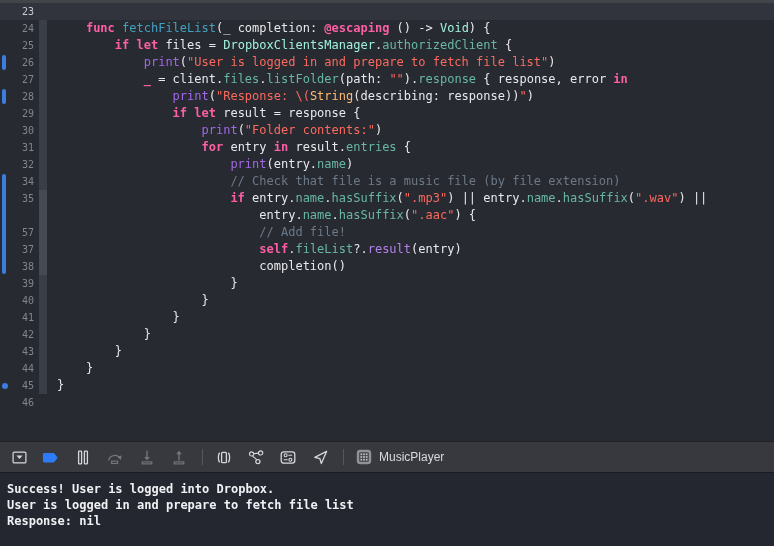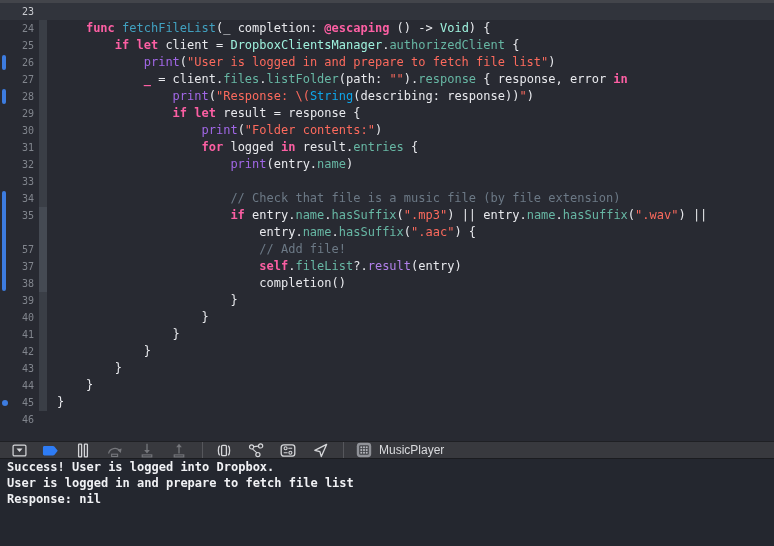--- a/index.html
+++ b/index.html
@@ -18,43 +18,43 @@
   .ribbon.f1::before, .ribbon.f2::before { content:""; position:absolute; left:1px; right:1px; top:0; bottom:0; background:#3a3e46; }
   .ribbon.f2::before { background:#454a53; }
   .code { white-space:pre; font-size:12px; padding-left:9px; color:#e8e9ed; }
   .tok.plain{ color:#e8e9ed; }
   .tok.kw   { color:#fc5fa3; font-weight:bold; }
   .tok.decl { color:#41a1c0; }
   .tok.type { color:#9ef1dd; }
   .tok.prop { color:#67b7a4; }
   .tok.fn   { color:#a167e6; }
   .tok.fn2  { color:#b281eb; }
-  .tok.sys  { color:#0ea5e9; }
+  .tok.sys  { color:#fdba74; }
   .tok.str  { color:#fc6a5d; }
   .tok.cmt  { color:#6c7986; }
   .mark { position:absolute; left:2px; width:4px; background:#3d7ce0; }
   .mark.bar    { top:1px; bottom:1px; border-radius:2px; }
   .mark.barTop { top:1px; bottom:0;  border-radius:2px 2px 0 0; }
   .mark.barMid { top:0;  bottom:0; }
   .mark.barBot { top:0;  bottom:1px; border-radius:0 0 2px 2px; }
   .mark.dot { width:6px; height:6px; border-radius:50%; top:50%; margin-top:-3px; background:#3d7ce0; }
 
   
-  .debug-bar { height:18px; flex:0 0 auto; background:#38393e; border-top:1px solid #1f2024;
+  .debug-bar { height:32px; flex:0 0 auto; background:#38393e; border-top:1px solid #1f2024;
                border-bottom:1px solid #1b1c20; display:flex; align-items:center; padding:0 8px; }
   .dbtn { width:22px; height:24px; margin-right:10px; display:flex; align-items:center; justify-content:center;
           color:#d6d7da; cursor:default; }
   .dbtn.disabled { color:#76777c; }
   .dbtn.accent { color:#2e7cf5; }
   .vsep { width:1px; height:16px; background:#56575c; margin:0 10px 0 2px; flex:0 0 1px; }
   .proc-chip { display:flex; align-items:center; margin-left:2px; }
   .proc-label { font-family:"Liberation Sans", sans-serif; font-size:12px; color:#d9dadd; margin-left:7px; }
 
   
-  .console { flex:1 1 auto; background:#24272f; padding:0 7px; font-size:12px; font-weight:bold;
+  .console { flex:1 1 auto; background:#24272f; padding:8px 7px; font-size:12px; font-weight:bold;
              line-height:16px; color:#f0f1f4; }
   .console-line { white-space:pre; }
 </style>
 </head>
 <body>
 
 <div class="editor">
   <div class="top-strip"></div>
   <div class="code-area">
       <div class="row hl">
@@ -63,21 +63,21 @@
         <div class="code"></div>
       </div>
       <div class="row">
         <div class="num">24</div>
         <div class="ribbon f1"></div>
         <div class="code"><span class="tok plain">    </span><span class="tok kw">func</span><span class="tok plain"> </span><span class="tok decl">fetchFileList</span><span class="tok plain">(_ completion: </span><span class="tok kw">@escaping</span><span class="tok plain"> () -&gt; </span><span class="tok type">Void</span><span class="tok plain">) {</span></div>
       </div>
       <div class="row">
         <div class="num">25</div>
         <div class="ribbon f1"></div>
-        <div class="code"><span class="tok plain">        </span><span class="tok kw">if</span><span class="tok plain"> </span><span class="tok kw">let</span><span class="tok plain"> client = </span><span class="tok type">DropboxClientsManager</span><span class="tok plain">.</span><span class="tok prop">authorizedClient</span><span class="tok plain"> {</span></div>
+        <div class="code"><span class="tok plain">        </span><span class="tok kw">if</span><span class="tok plain"> </span><span class="tok kw">let</span><span class="tok plain"> files = </span><span class="tok type">DropboxClientsManager</span><span class="tok plain">.</span><span class="tok prop">authorizedClient</span><span class="tok plain"> {</span></div>
       </div>
       <div class="row">
         <div class="mark bar"></div>
         <div class="num">26</div>
         <div class="ribbon f1"></div>
         <div class="code"><span class="tok plain">            </span><span class="tok fn">print</span><span class="tok plain">(</span><span class="tok str">"User is logged in and prepare to fetch file list"</span><span class="tok plain">)</span></div>
       </div>
       <div class="row">
         <div class="num">27</div>
         <div class="ribbon f1"></div>
@@ -95,31 +95,26 @@
         <div class="code"><span class="tok plain">                </span><span class="tok kw">if</span><span class="tok plain"> </span><span class="tok kw">let</span><span class="tok plain"> result = response {</span></div>
       </div>
       <div class="row">
         <div class="num">30</div>
         <div class="ribbon f1"></div>
         <div class="code"><span class="tok plain">                    </span><span class="tok fn">print</span><span class="tok plain">(</span><span class="tok str">"Folder contents:"</span><span class="tok plain">)</span></div>
       </div>
       <div class="row">
         <div class="num">31</div>
         <div class="ribbon f1"></div>
-        <div class="code"><span class="tok plain">                    </span><span class="tok kw">for</span><span class="tok plain"> logged </span><span class="tok kw">in</span><span class="tok plain"> result.</span><span class="tok prop">entries</span><span class="tok plain"> {</span></div>
+        <div class="code"><span class="tok plain">                    </span><span class="tok kw">for</span><span class="tok plain"> entry </span><span class="tok kw">in</span><span class="tok plain"> result.</span><span class="tok prop">entries</span><span class="tok plain"> {</span></div>
       </div>
       <div class="row">
         <div class="num">32</div>
         <div class="ribbon f1"></div>
         <div class="code"><span class="tok plain">                        </span><span class="tok fn">print</span><span class="tok plain">(entry.</span><span class="tok prop">name</span><span class="tok plain">)</span></div>
-      </div>
-      <div class="row">
-        <div class="num">33</div>
-        <div class="ribbon f1"></div>
-        <div class="code"></div>
       </div>
       <div class="row">
         <div class="mark barTop"></div>
         <div class="num">34</div>
         <div class="ribbon f1"></div>
         <div class="code"><span class="tok plain">                        </span><span class="tok cmt">// Check that file is a music file (by file extension)</span></div>
       </div>
       <div class="row">
         <div class="mark barMid"></div>
         <div class="num">35</div>

